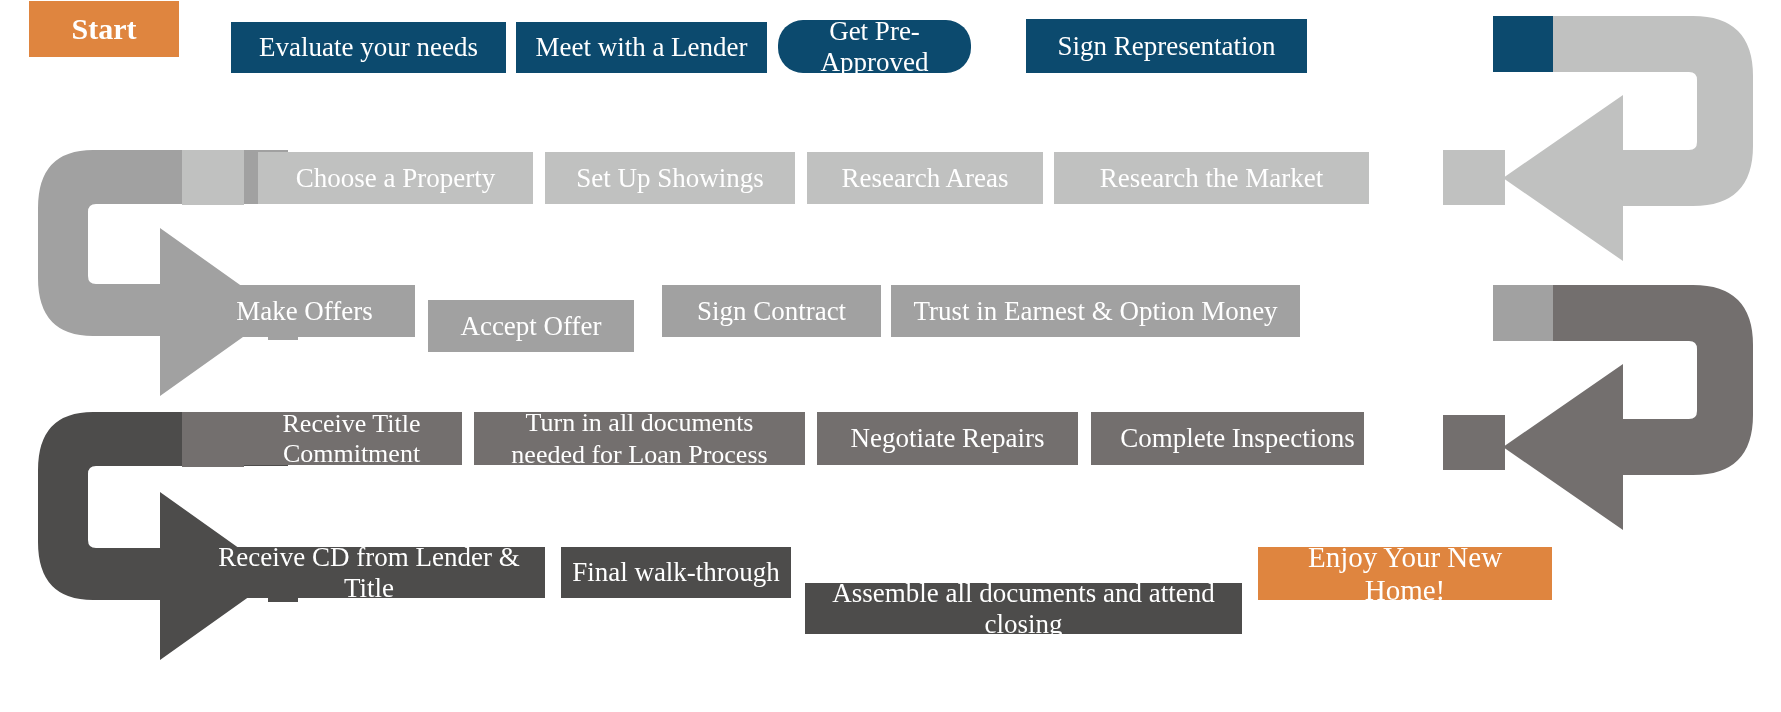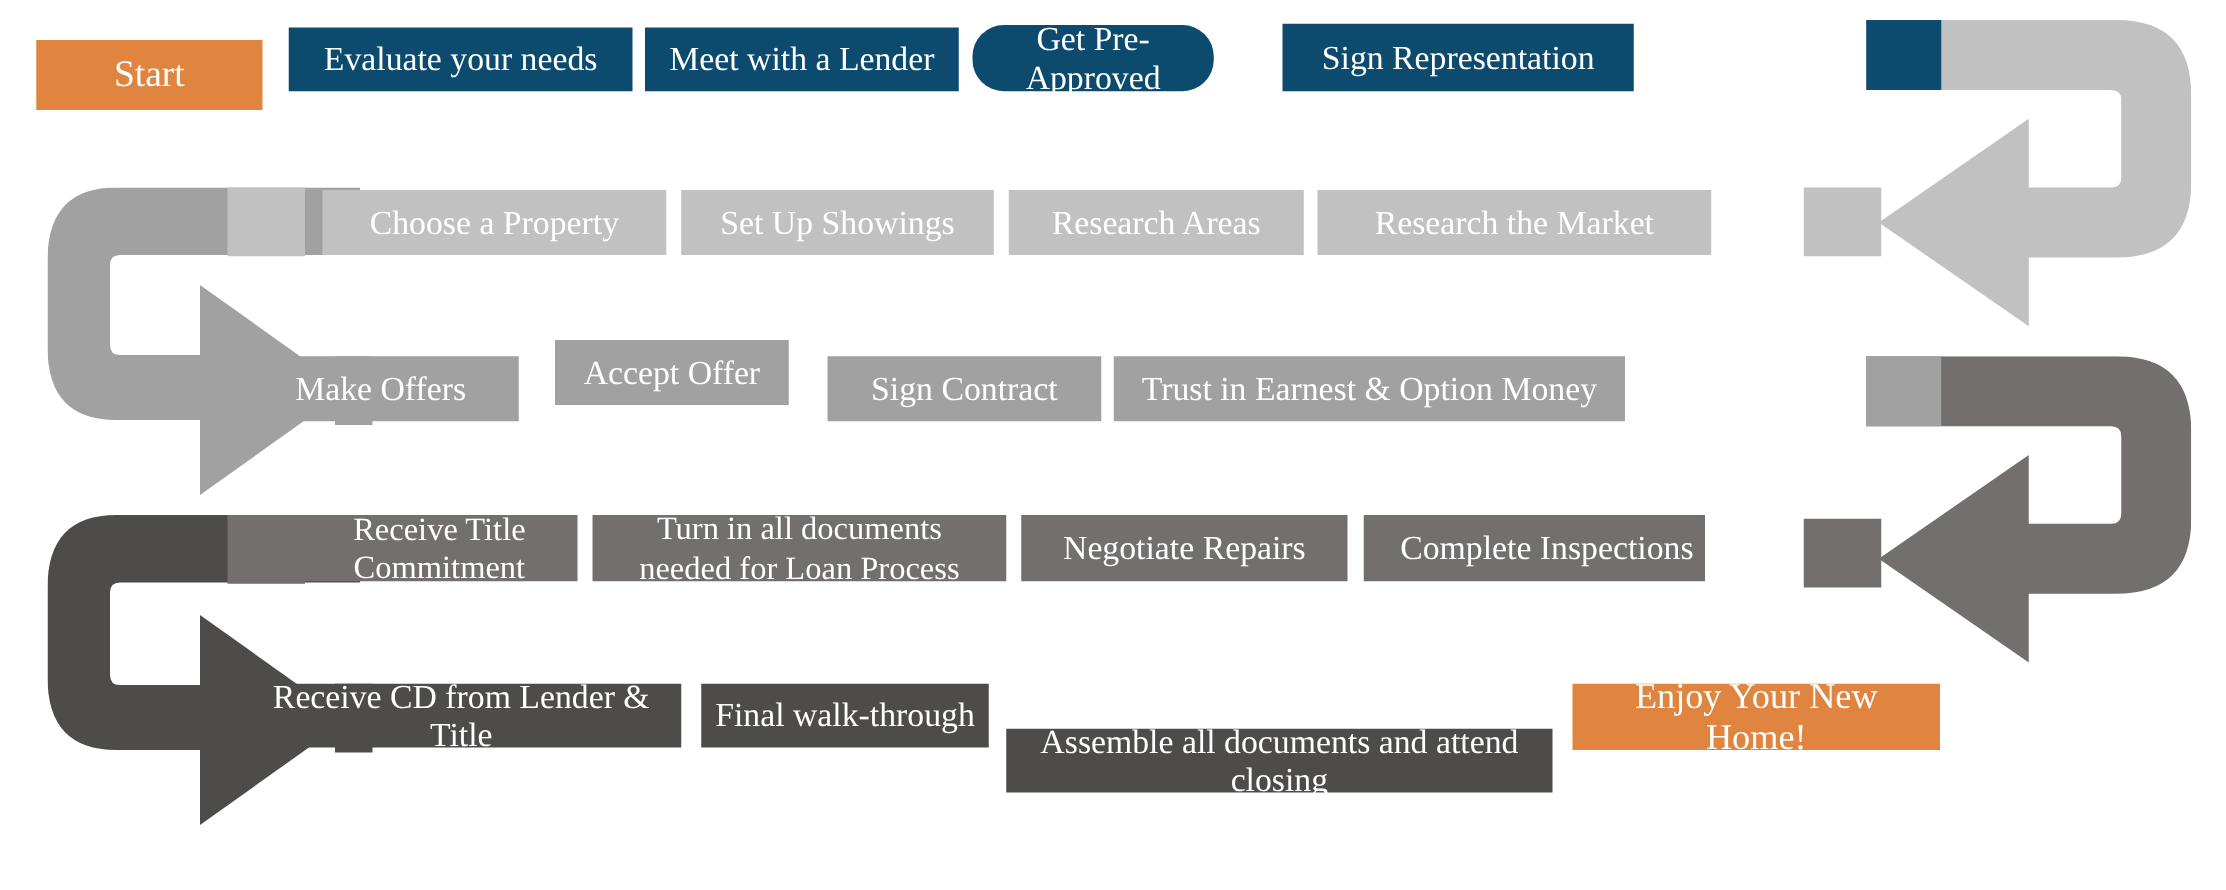--- a/index.html
+++ b/index.html
@@ -138,33 +138,33 @@
       L 58 136
       Q 50 136 50 128
       L 50 62
       Q 50 54 58 54
       L 250 54
       Z"></path>
   </svg>
   <div class="stub r4" style="left:182px; top:412px; width:62px; height:55px;"></div>
   <div class="stub r5" style="left:268px; top:547px; width:30px; height:55px;"></div>
 
-  <div class="step accent" style="left:29px; top:32px; width:181px; height:56px;">Start</div>
+  <div class="step accent" style="left:29px; top:1px; width:150px; height:56px;font-weight:bold;">Start</div>
   <div class="step r1" style="left:231px; top:22px; width:275px; height:51px;">Evaluate your needs</div>
   <div class="step r1" style="left:516px; top:22px; width:251px; height:51px;">Meet with a Lender</div>
   <div class="step r1" style="left:778px; top:20px; width:193px; height:53px;border-radius:25px;">Get Pre-Approved</div>
   <div class="step r1" style="left:1026px; top:19px; width:281px; height:54px;">Sign Representation</div>
 
   <div class="step r2" style="left:258px; top:152px; width:275px; height:52px;">Choose a Property</div>
   <div class="step r2" style="left:545px; top:152px; width:250px; height:52px;">Set Up Showings</div>
   <div class="step r2" style="left:807px; top:152px; width:236px; height:52px;">Research Areas</div>
   <div class="step r2" style="left:1054px; top:152px; width:315px; height:52px;">Research the Market</div>
 
   <div class="step r3" style="left:194px; top:285px; width:221px; height:52px;">Make Offers</div>
-  <div class="step r3" style="left:428px; top:272px; width:187px; height:52px;margin-left:16px;">Accept Offer</div>
+  <div class="step r3" style="left:428px; top:300px; width:206px; height:52px;">Accept Offer</div>
   <div class="step r3" style="left:662px; top:285px; width:219px; height:52px;">Sign Contract</div>
   <div class="step r3" style="left:891px; top:285px; width:409px; height:52px;">Trust in Earnest &amp; Option Money</div>
 
   <div class="step r4 small" style="left:241px; top:412px; width:221px; height:53px;">Receive Title Commitment</div>
   <div class="step r4 small two-line" style="left:474px; top:412px; width:331px; height:53px; padding:0 18px;">Turn in all documents needed for Loan Process</div>
   <div class="step r4" style="left:817px; top:412px; width:261px; height:53px;">Negotiate Repairs</div>
   <div class="step r4" style="left:1091px; top:412px; width:273px; height:53px;padding-left:28px;">Complete Inspections</div>
 
   <div class="step r5" style="left:193px; top:547px; width:352px; height:51px;">Receive CD from Lender &amp; Title</div>
   <div class="step r5" style="left:561px; top:547px; width:230px; height:51px;">Final walk-through</div>

